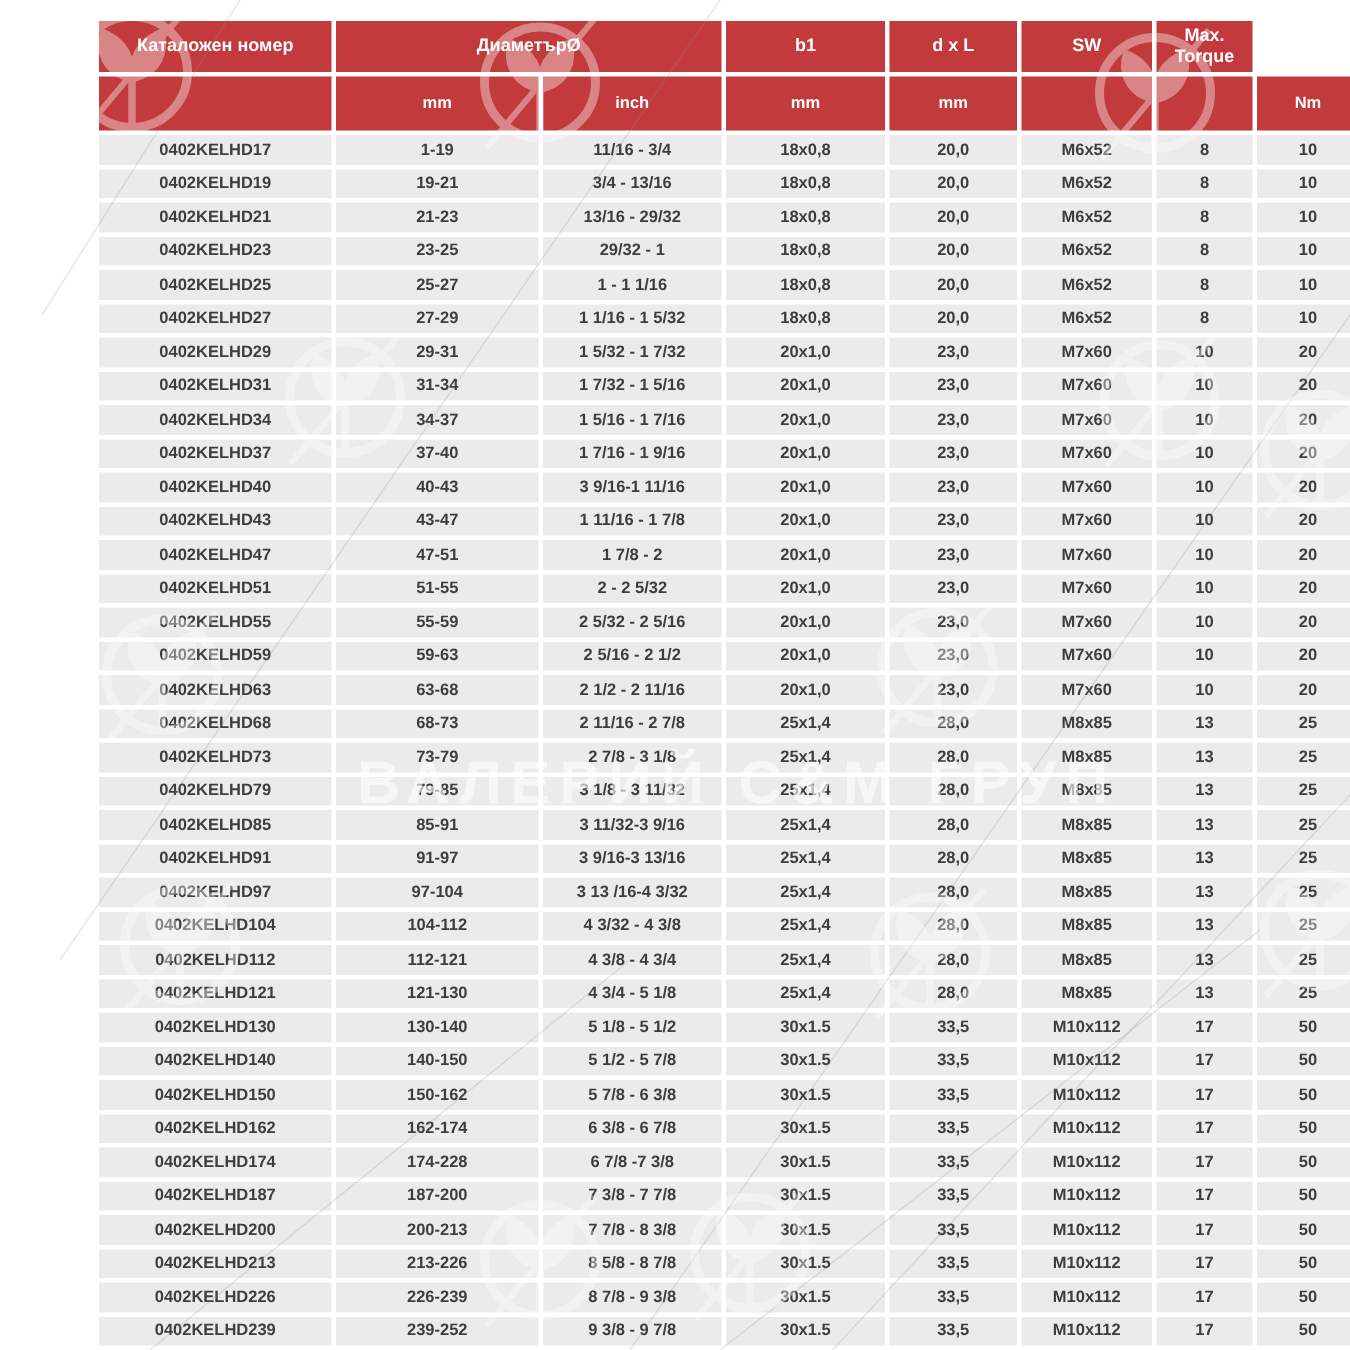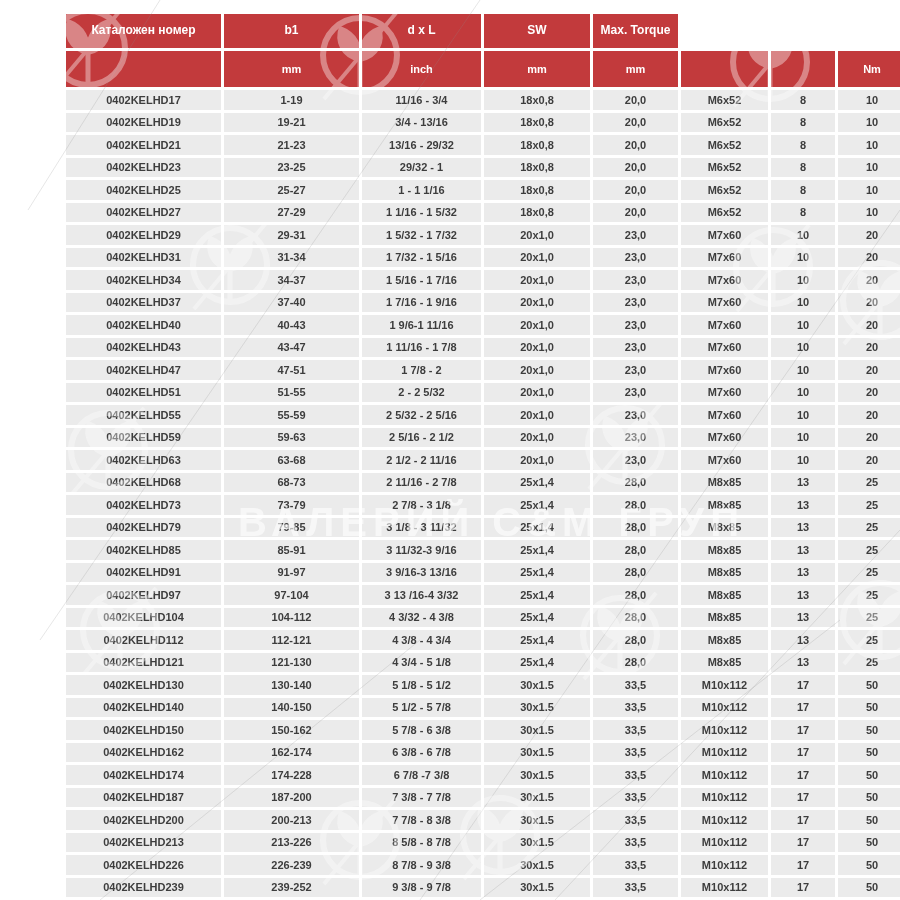--- a/index.html
+++ b/index.html
@@ -43,20 +43,21 @@
     color:rgba(255,255,255,0.62);white-space:nowrap;
   }
   .wm-lines{position:absolute;left:0;top:0;}
 </style>
 </head>
 <body>
 
 <div class="table-wrap">
   <div class="grid hrow1">
     <div class="hcell">Каталожен номер</div>
+    <div class="hcell span2">ДиаметърØ</div>
     <div class="hcell">b1</div>
     <div class="hcell">d x L</div>
     <div class="hcell">SW</div>
     <div class="hcell">Max. Torque</div>
   </div>
   <div class="grid hrow2">
     <div class="hcell"></div>
     <div class="hcell">mm</div>
     <div class="hcell">inch</div>
     <div class="hcell">mm</div>
@@ -163,21 +164,21 @@
       <div class="cell">1 7/16 - 1 9/16</div>
       <div class="cell">20x1,0</div>
       <div class="cell">23,0</div>
       <div class="cell">M7x60</div>
       <div class="cell">10</div>
       <div class="cell">20</div>
     </div>
       <div style="display:contents">
       <div class="cell">0402KELHD40</div>
       <div class="cell">40-43</div>
-      <div class="cell">1 9/6-1 11/16</div>
+      <div class="cell">3 9/16-1 11/16</div>
       <div class="cell">20x1,0</div>
       <div class="cell">23,0</div>
       <div class="cell">M7x60</div>
       <div class="cell">10</div>
       <div class="cell">20</div>
     </div>
       <div style="display:contents">
       <div class="cell">0402KELHD43</div>
       <div class="cell">43-47</div>
       <div class="cell">1 11/16 - 1 7/8</div>

